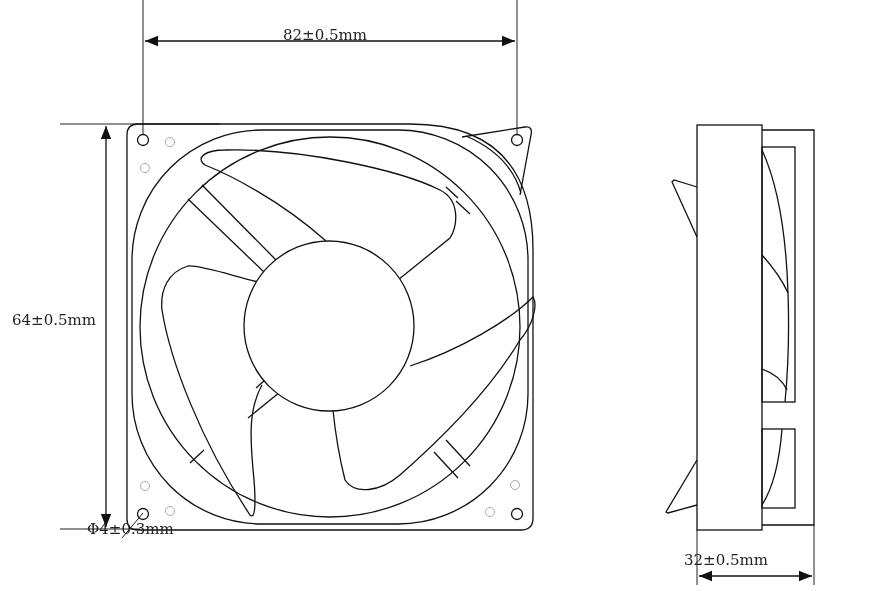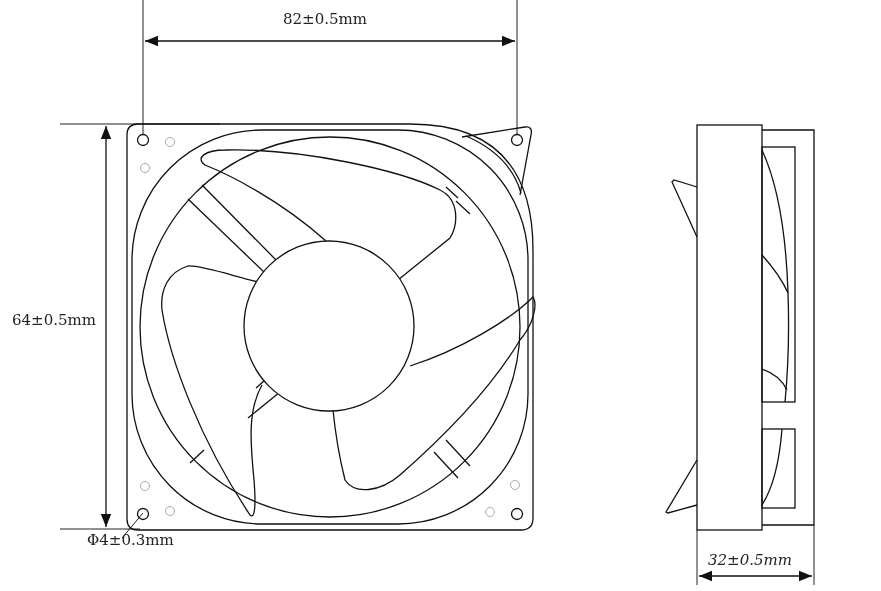--- a/index.html
+++ b/index.html
@@ -93,16 +93,16 @@
     <path class="ln" d="M782,429 Q778,480 762,505"></path>
     <path class="ln" d="M697,187 L674,180 L672,182 L697,237"></path>
     <path class="ln" d="M697,460 L666,512 L668,513 L697,505"></path>
 
     <line class="thin" x1="697" y1="530" x2="697" y2="585"></line>
     <line class="thin" x1="814" y1="525" x2="814" y2="585"></line>
     <line class="ln" x1="699" y1="576" x2="812" y2="576" marker-start="url(#arr)" marker-end="url(#arr)"></line>
   </g>
 </svg>
 
-<div class="dim-label" style="left:283px; top:12px;">82±0.5mm</div>
+<div class="dim-label" style="left:283px; top:28px;">82±0.5mm</div>
 <div class="dim-label" style="left:12px; top:313px;">64±0.5mm</div>
-<div class="dim-label" style="left:87px; top:533px;">Φ4±0.3mm</div>
-<div class="dim-label" style="left:708px; top:553px;font-style:italic;">32±0.5mm</div>
+<div class="dim-label" style="left:87px; top:522px;">Φ4±0.3mm</div>
+<div class="dim-label" style="left:684px; top:553px;">32±0.5mm</div>
 
 </body></html>

